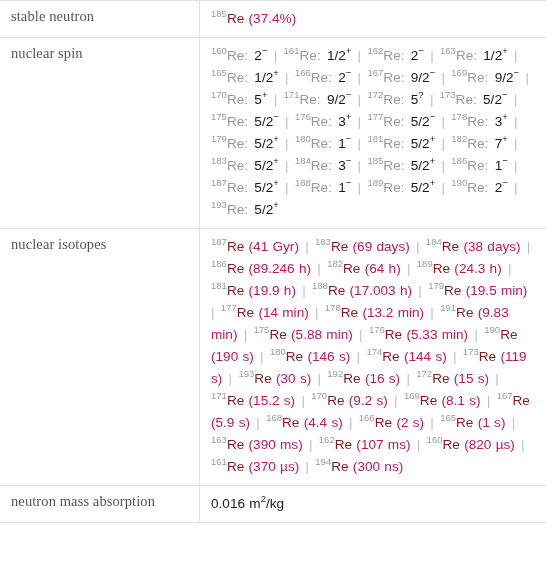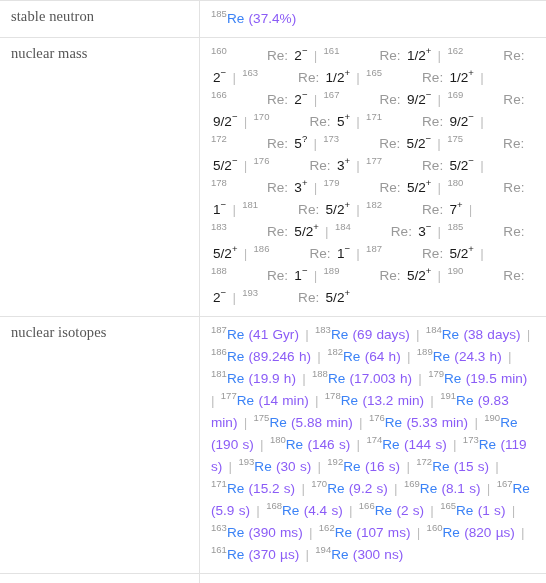--- a/index.html
+++ b/index.html
@@ -50,38 +50,38 @@
     color: #999999;
     letter-spacing: 0;
   }
   .supd {
     font-size: 0.70em;
     vertical-align: 0.58em;
     line-height: 0;
     color: #1a1a1a;
     letter-spacing: 0;
   }
-  .sym { color: #999999; margin-left: 40px; }
-  .sym-dark { color: #3b82f6; }
+  .sym { color: #999999; }
+  .sym-dark { color: #7f1d1d; }
   .sep { color: #bdbdbd; padding: 0 2px; }
   .spin { color: #1a1a1a; font-weight: 400; padding-left: 2px; }
-  .dur { color: #8b5cf6; }
+  .dur { color: #be185d; }
   td.value .frag { white-space: nowrap; }
 </style>
 </head>
 <body>
 
 <table class="props">
   <tbody>
       <tr>
         <td class="label">stable neutron</td>
         <td class="value"><span class="frag"><sup class="sup">185</sup><span class="sym-dark">Re</span></span> <span class="dur">(37.4%)</span></td>
       </tr>
       <tr>
-        <td class="label">nuclear mass</td>
+        <td class="label">nuclear spin</td>
         <td class="value"><span class="frag"><sup class="sup">160</sup><span class="sym">Re:</span></span> <span class="frag spin"><span>2</span><sup class="supd">−</sup></span><span class="sep"> | </span><span class="frag"><sup class="sup">161</sup><span class="sym">Re:</span></span> <span class="frag spin"><span>1/2</span><sup class="supd">+</sup></span><span class="sep"> | </span><span class="frag"><sup class="sup">162</sup><span class="sym">Re:</span></span> <span class="frag spin"><span>2</span><sup class="supd">−</sup></span><span class="sep"> | </span><span class="frag"><sup class="sup">163</sup><span class="sym">Re:</span></span> <span class="frag spin"><span>1/2</span><sup class="supd">+</sup></span><span class="sep"> | </span><span class="frag"><sup class="sup">165</sup><span class="sym">Re:</span></span> <span class="frag spin"><span>1/2</span><sup class="supd">+</sup></span><span class="sep"> | </span><span class="frag"><sup class="sup">166</sup><span class="sym">Re:</span></span> <span class="frag spin"><span>2</span><sup class="supd">−</sup></span><span class="sep"> | </span><span class="frag"><sup class="sup">167</sup><span class="sym">Re:</span></span> <span class="frag spin"><span>9/2</span><sup class="supd">−</sup></span><span class="sep"> | </span><span class="frag"><sup class="sup">169</sup><span class="sym">Re:</span></span> <span class="frag spin"><span>9/2</span><sup class="supd">−</sup></span><span class="sep"> | </span><span class="frag"><sup class="sup">170</sup><span class="sym">Re:</span></span> <span class="frag spin"><span>5</span><sup class="supd">+</sup></span><span class="sep"> | </span><span class="frag"><sup class="sup">171</sup><span class="sym">Re:</span></span> <span class="frag spin"><span>9/2</span><sup class="supd">−</sup></span><span class="sep"> | </span><span class="frag"><sup class="sup">172</sup><span class="sym">Re:</span></span> <span class="frag spin"><span>5</span><sup class="supd">?</sup></span><span class="sep"> | </span><span class="frag"><sup class="sup">173</sup><span class="sym">Re:</span></span> <span class="frag spin"><span>5/2</span><sup class="supd">−</sup></span><span class="sep"> | </span><span class="frag"><sup class="sup">175</sup><span class="sym">Re:</span></span> <span class="frag spin"><span>5/2</span><sup class="supd">−</sup></span><span class="sep"> | </span><span class="frag"><sup class="sup">176</sup><span class="sym">Re:</span></span> <span class="frag spin"><span>3</span><sup class="supd">+</sup></span><span class="sep"> | </span><span class="frag"><sup class="sup">177</sup><span class="sym">Re:</span></span> <span class="frag spin"><span>5/2</span><sup class="supd">−</sup></span><span class="sep"> | </span><span class="frag"><sup class="sup">178</sup><span class="sym">Re:</span></span> <span class="frag spin"><span>3</span><sup class="supd">+</sup></span><span class="sep"> | </span><span class="frag"><sup class="sup">179</sup><span class="sym">Re:</span></span> <span class="frag spin"><span>5/2</span><sup class="supd">+</sup></span><span class="sep"> | </span><span class="frag"><sup class="sup">180</sup><span class="sym">Re:</span></span> <span class="frag spin"><span>1</span><sup class="supd">−</sup></span><span class="sep"> | </span><span class="frag"><sup class="sup">181</sup><span class="sym">Re:</span></span> <span class="frag spin"><span>5/2</span><sup class="supd">+</sup></span><span class="sep"> | </span><span class="frag"><sup class="sup">182</sup><span class="sym">Re:</span></span> <span class="frag spin"><span>7</span><sup class="supd">+</sup></span><span class="sep"> | </span><span class="frag"><sup class="sup">183</sup><span class="sym">Re:</span></span> <span class="frag spin"><span>5/2</span><sup class="supd">+</sup></span><span class="sep"> | </span><span class="frag"><sup class="sup">184</sup><span class="sym">Re:</span></span> <span class="frag spin"><span>3</span><sup class="supd">−</sup></span><span class="sep"> | </span><span class="frag"><sup class="sup">185</sup><span class="sym">Re:</span></span> <span class="frag spin"><span>5/2</span><sup class="supd">+</sup></span><span class="sep"> | </span><span class="frag"><sup class="sup">186</sup><span class="sym">Re:</span></span> <span class="frag spin"><span>1</span><sup class="supd">−</sup></span><span class="sep"> | </span><span class="frag"><sup class="sup">187</sup><span class="sym">Re:</span></span> <span class="frag spin"><span>5/2</span><sup class="supd">+</sup></span><span class="sep"> | </span><span class="frag"><sup class="sup">188</sup><span class="sym">Re:</span></span> <span class="frag spin"><span>1</span><sup class="supd">−</sup></span><span class="sep"> | </span><span class="frag"><sup class="sup">189</sup><span class="sym">Re:</span></span> <span class="frag spin"><span>5/2</span><sup class="supd">+</sup></span><span class="sep"> | </span><span class="frag"><sup class="sup">190</sup><span class="sym">Re:</span></span> <span class="frag spin"><span>2</span><sup class="supd">−</sup></span><span class="sep"> | </span><span class="frag"><sup class="sup">193</sup><span class="sym">Re:</span></span> <span class="frag spin"><span>5/2</span><sup class="supd">+</sup></span></td>
       </tr>
       <tr>
         <td class="label">nuclear isotopes</td>
         <td class="value"><span class="frag"><sup class="sup">187</sup><span class="sym-dark">Re</span></span> <span class="dur">(41 Gyr)</span><span class="sep"> | </span><span class="frag"><sup class="sup">183</sup><span class="sym-dark">Re</span></span> <span class="dur">(69 days)</span><span class="sep"> | </span><span class="frag"><sup class="sup">184</sup><span class="sym-dark">Re</span></span> <span class="dur">(38 days)</span><span class="sep"> | </span><span class="frag"><sup class="sup">186</sup><span class="sym-dark">Re</span></span> <span class="dur">(89.246 h)</span><span class="sep"> | </span><span class="frag"><sup class="sup">182</sup><span class="sym-dark">Re</span></span> <span class="dur">(64 h)</span><span class="sep"> | </span><span class="frag"><sup class="sup">189</sup><span class="sym-dark">Re</span></span> <span class="dur">(24.3 h)</span><span class="sep"> | </span><span class="frag"><sup class="sup">181</sup><span class="sym-dark">Re</span></span> <span class="dur">(19.9 h)</span><span class="sep"> | </span><span class="frag"><sup class="sup">188</sup><span class="sym-dark">Re</span></span> <span class="dur">(17.003 h)</span><span class="sep"> | </span><span class="frag"><sup class="sup">179</sup><span class="sym-dark">Re</span></span> <span class="dur">(19.5 min)</span><span class="sep"> | </span><span class="frag"><sup class="sup">177</sup><span class="sym-dark">Re</span></span> <span class="dur">(14 min)</span><span class="sep"> | </span><span class="frag"><sup class="sup">178</sup><span class="sym-dark">Re</span></span> <span class="dur">(13.2 min)</span><span class="sep"> | </span><span class="frag"><sup class="sup">191</sup><span class="sym-dark">Re</span></span> <span class="dur">(9.83 min)</span><span class="sep"> | </span><span class="frag"><sup class="sup">175</sup><span class="sym-dark">Re</span></span> <span class="dur">(5.88 min)</span><span class="sep"> | </span><span class="frag"><sup class="sup">176</sup><span class="sym-dark">Re</span></span> <span class="dur">(5.33 min)</span><span class="sep"> | </span><span class="frag"><sup class="sup">190</sup><span class="sym-dark">Re</span></span> <span class="dur">(190 s)</span><span class="sep"> | </span><span class="frag"><sup class="sup">180</sup><span class="sym-dark">Re</span></span> <span class="dur">(146 s)</span><span class="sep"> | </span><span class="frag"><sup class="sup">174</sup><span class="sym-dark">Re</span></span> <span class="dur">(144 s)</span><span class="sep"> | </span><span class="frag"><sup class="sup">173</sup><span class="sym-dark">Re</span></span> <span class="dur">(119 s)</span><span class="sep"> | </span><span class="frag"><sup class="sup">193</sup><span class="sym-dark">Re</span></span> <span class="dur">(30 s)</span><span class="sep"> | </span><span class="frag"><sup class="sup">192</sup><span class="sym-dark">Re</span></span> <span class="dur">(16 s)</span><span class="sep"> | </span><span class="frag"><sup class="sup">172</sup><span class="sym-dark">Re</span></span> <span class="dur">(15 s)</span><span class="sep"> | </span><span class="frag"><sup class="sup">171</sup><span class="sym-dark">Re</span></span> <span class="dur">(15.2 s)</span><span class="sep"> | </span><span class="frag"><sup class="sup">170</sup><span class="sym-dark">Re</span></span> <span class="dur">(9.2 s)</span><span class="sep"> | </span><span class="frag"><sup class="sup">169</sup><span class="sym-dark">Re</span></span> <span class="dur">(8.1 s)</span><span class="sep"> | </span><span class="frag"><sup class="sup">167</sup><span class="sym-dark">Re</span></span> <span class="dur">(5.9 s)</span><span class="sep"> | </span><span class="frag"><sup class="sup">168</sup><span class="sym-dark">Re</span></span> <span class="dur">(4.4 s)</span><span class="sep"> | </span><span class="frag"><sup class="sup">166</sup><span class="sym-dark">Re</span></span> <span class="dur">(2 s)</span><span class="sep"> | </span><span class="frag"><sup class="sup">165</sup><span class="sym-dark">Re</span></span> <span class="dur">(1 s)</span><span class="sep"> | </span><span class="frag"><sup class="sup">163</sup><span class="sym-dark">Re</span></span> <span class="dur">(390 ms)</span><span class="sep"> | </span><span class="frag"><sup class="sup">162</sup><span class="sym-dark">Re</span></span> <span class="dur">(107 ms)</span><span class="sep"> | </span><span class="frag"><sup class="sup">160</sup><span class="sym-dark">Re</span></span> <span class="dur">(820 µs)</span><span class="sep"> | </span><span class="frag"><sup class="sup">161</sup><span class="sym-dark">Re</span></span> <span class="dur">(370 µs)</span><span class="sep"> | </span><span class="frag"><sup class="sup">194</sup><span class="sym-dark">Re</span></span> <span class="dur">(300 ns)</span></td>
       </tr>
       <tr>
         <td class="label">neutron mass absorption</td>
         <td class="value"><span>0.016 m</span><sup class="supd">2</sup><span>/kg</span></td>
       </tr>

